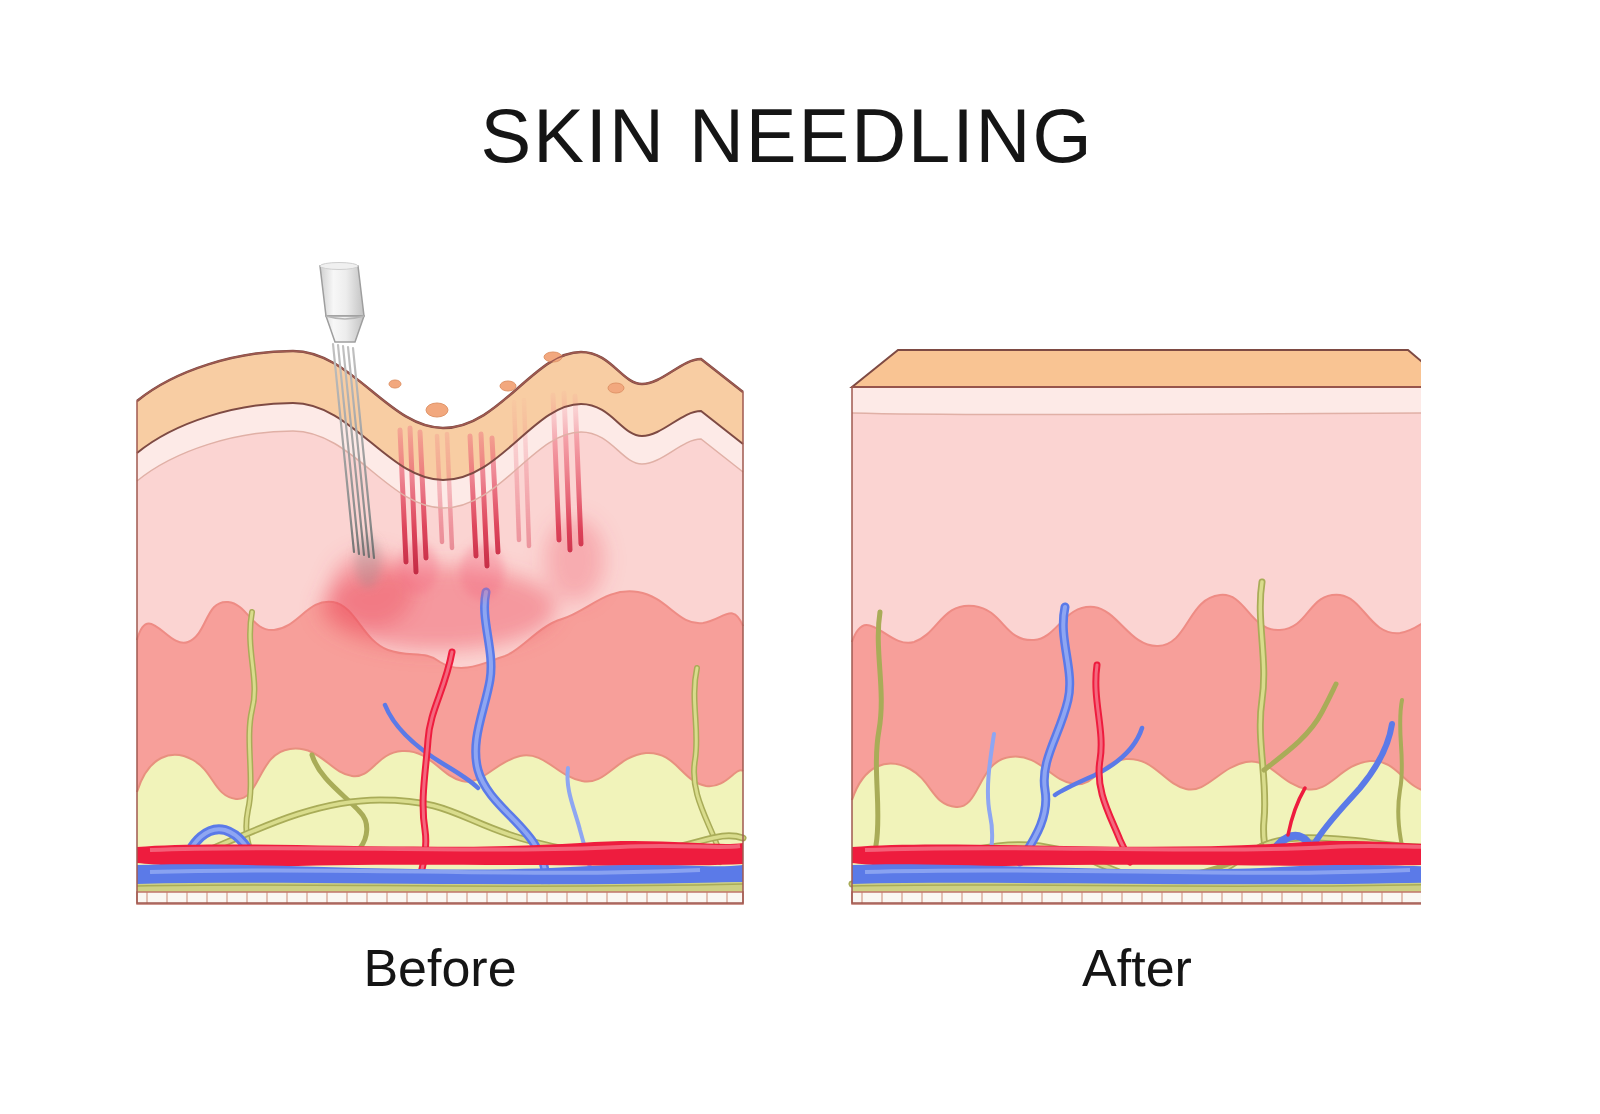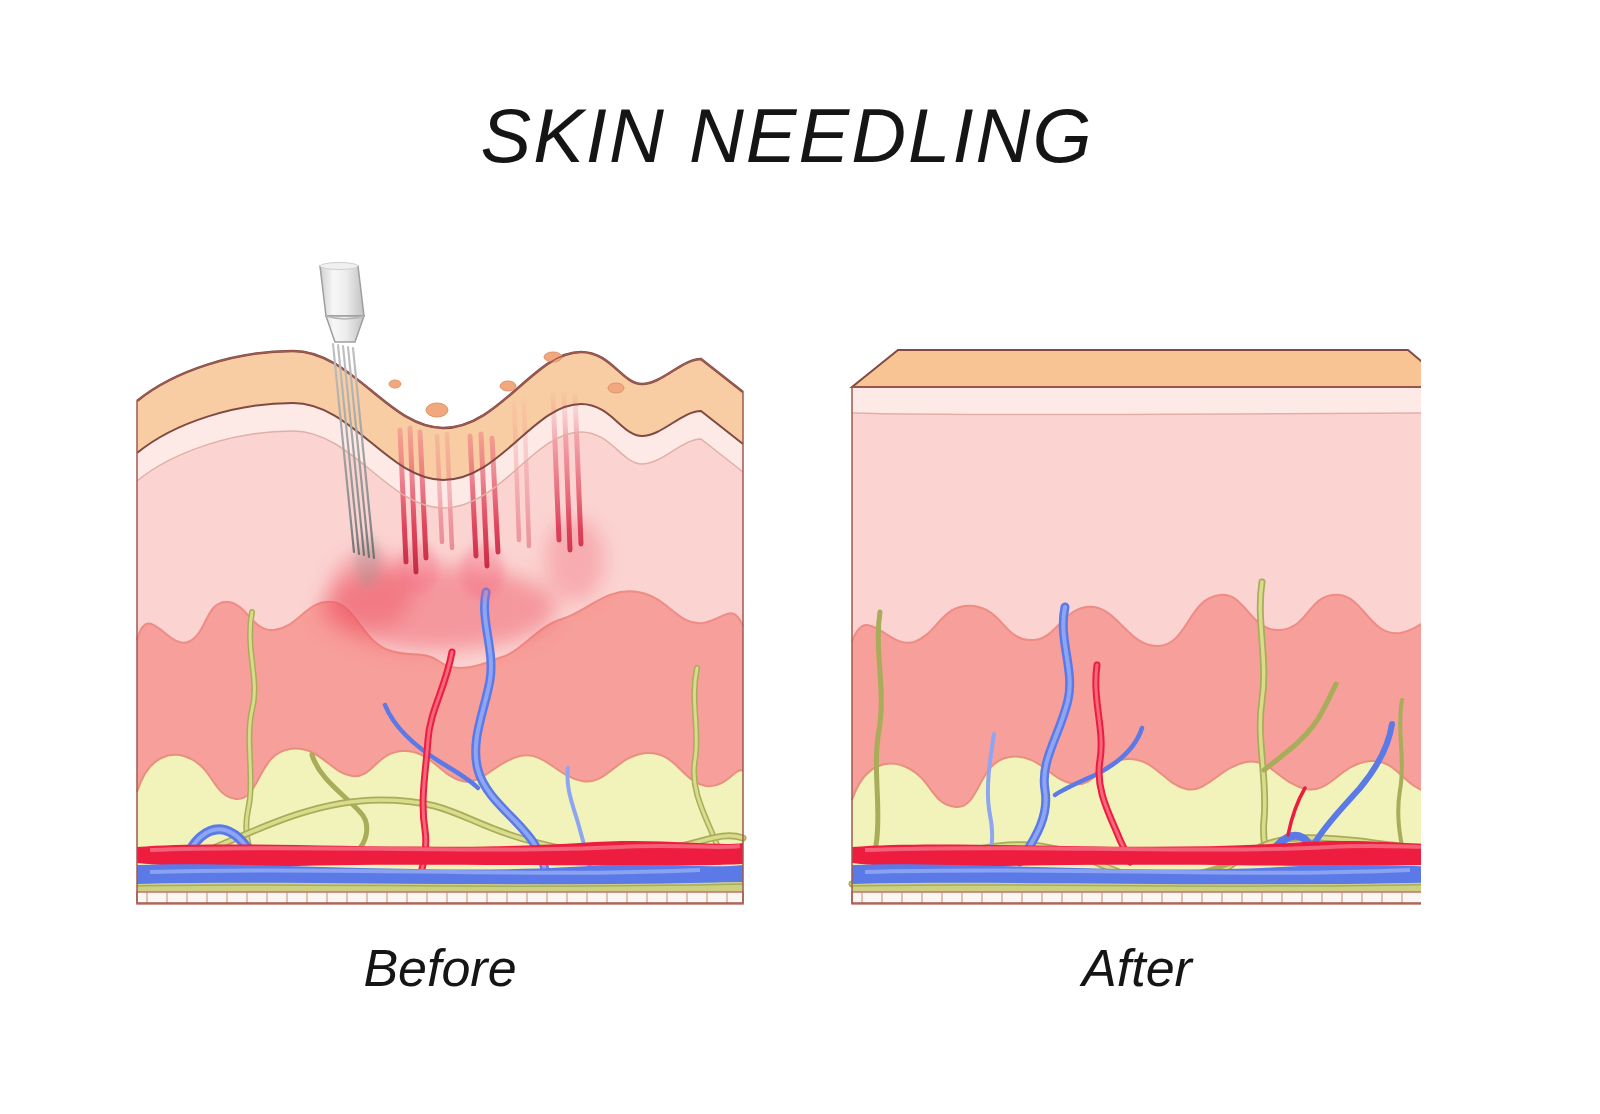--- a/index.html
+++ b/index.html
@@ -1,17 +1,17 @@
 <!DOCTYPE html>
 <html><head>
 <meta charset="utf-8">
 <style>
   html,body{margin:0;padding:0;background:#ffffff;}
   .stage{position:relative;width:1421px;height:1114px;background:#fff;overflow:hidden;
-         font-family:"Liberation Sans","DejaVu Sans",sans-serif;font-style:italic;}
+         font-family:"Liberation Sans","DejaVu Sans",sans-serif;}
   svg{display:block;}
   text{font-family:"Liberation Sans","DejaVu Sans",sans-serif;}
   .title-text{font-size:76px;letter-spacing:2px;}
   .caption-text{font-size:52px;}
 </style>
 </head>
 <body>
 
 <div class="stage">
 <svg width="1600" height="1114" viewBox="0 0 1600 1114">

